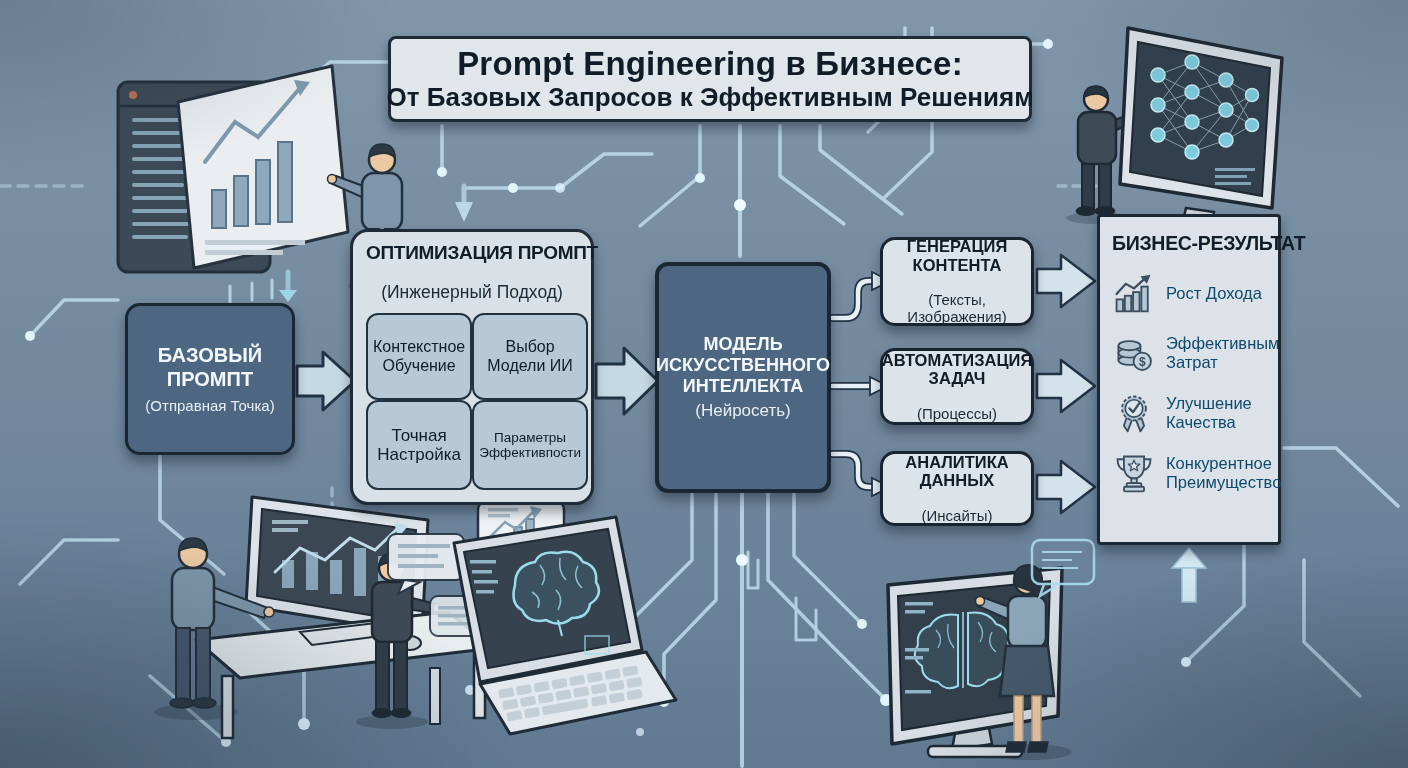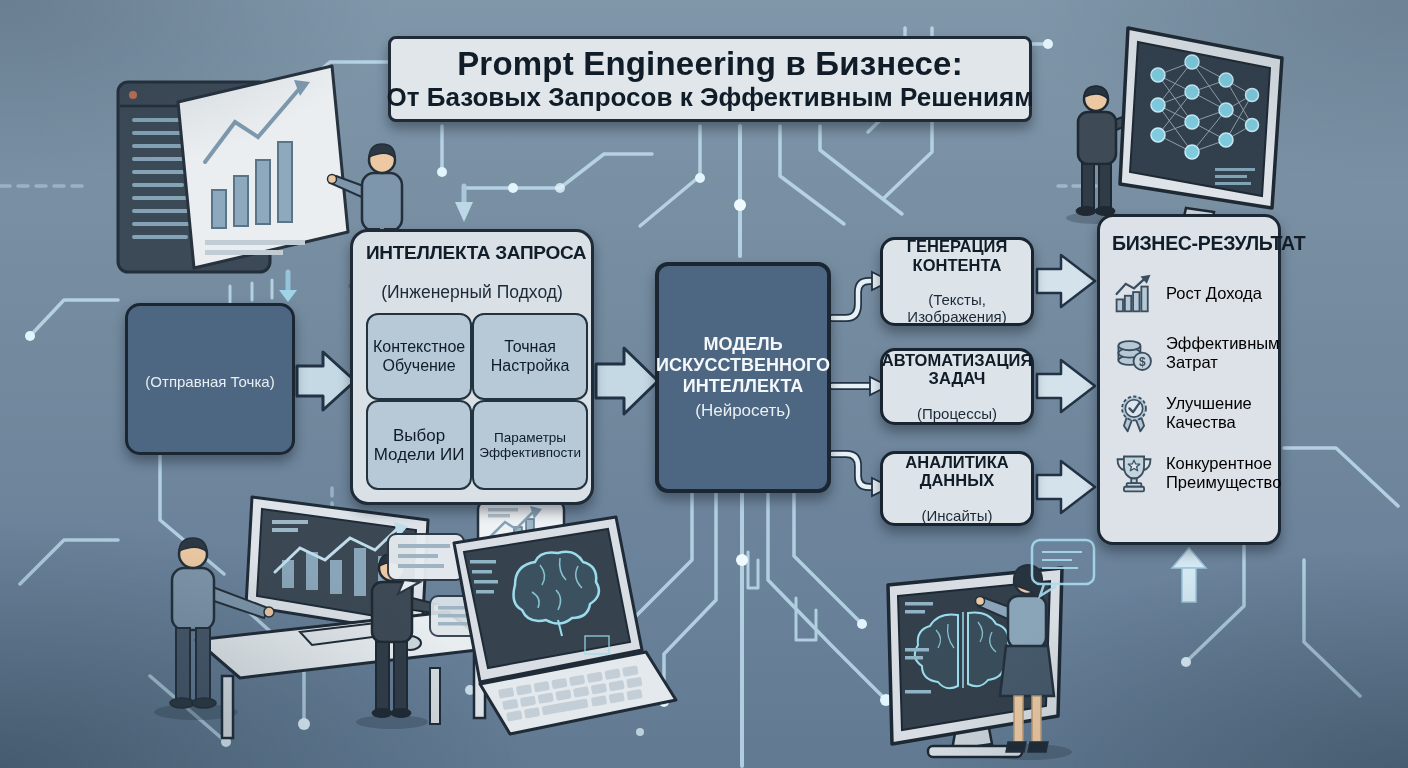--- a/index.html
+++ b/index.html
@@ -60,27 +60,27 @@
     display:flex;flex-direction:column;align-items:center;justify-content:center;
     text-align:center;padding:5px 7px;color:#101c28;
   }
   .out-title{font-size:16.5px;font-weight:700;line-height:1.12;}
   .out-sub{font-size:15px;line-height:1.12;margin-top:18px;color:#1b2936;}
   .out-1{top:237px;height:89px;}
   .out-2{top:348px;height:77px;}
   .out-3{top:451px;height:75px;}
   
   .results-panel{
-    left:1097px;top:214px;width:184px;height:331px;border-radius:16px;box-sizing:border-box;
+    left:1097px;top:214px;width:184px;height:331px;border-radius:4px;box-sizing:border-box;
     background:#dce2e7;border:3px solid #1b2733;padding:15px 12px 10px;
   }
   .results-title{font-size:19.5px;font-weight:700;color:#111d29;text-align:center;white-space:nowrap;letter-spacing:-.3px;}
   .result-row{display:flex;align-items:center;gap:10px;margin-top:16px;}
   .result-icon{flex:0 0 44px;width:44px;height:44px;}
-  .result-label{font-size:16.5px;font-weight:500;color:#000000;line-height:1.13;}
+  .result-label{font-size:16.5px;font-weight:500;color:#0c4a6e;line-height:1.13;}
 </style>
 </head>
 <body>
 
 <div id="stage">
 
   <svg id="deco" viewBox="0 0 1408 768">
 
     <g stroke="#c6e5f4" stroke-width="3.5" fill="none" stroke-linecap="round" stroke-linejoin="round" opacity=".78">
       <path d="M388,62 H330 L262,118"></path>
@@ -413,30 +413,31 @@
   </svg>
 
   <div class="vignette"></div>
 
   <div class="abs title-banner shadowed">
     <div class="title-line1">Prompt Engineering в Бизнесе:</div>
     <div class="title-line2">От Базовых Запросов к Эффективным Решениям</div>
   </div>
 
   <div class="abs dark-box base-prompt shadowed">
+    <div class="bx-title">БАЗОВЫЙ ПРОМПТ</div>
     <div class="bx-sub">(Отправная Точка)</div>
   </div>
 
   <div class="abs opt-panel shadowed">
-    <div class="opt-title">ИНТЕЛЛЕКТА ЗАПРОСА</div>
+    <div class="opt-title">ОПТИМИЗАЦИЯ ПРОМПТ</div>
     <div class="opt-sub">(Инженерный Подход)</div>
     <div class="opt-grid">
       <div class="opt-cell">Контекстное Обучение</div>
+      <div class="opt-cell">Выбор Модели ИИ</div>
       <div class="opt-cell">Точная Настройка</div>
-      <div class="opt-cell">Выбор Модели ИИ</div>
       <div class="opt-cell">Параметры Эффективпости</div>
     </div>
   </div>
 
   <div class="abs dark-box ai-model shadowed">
     <div class="bx-title">МОДЕЛЬ ИСКУССТВЕННОГО ИНТЕЛЛЕКТА</div>
     <div class="bx-sub">(Нейросеть)</div>
   </div>
 
   <div class="abs out-box out-1 shadowed">

